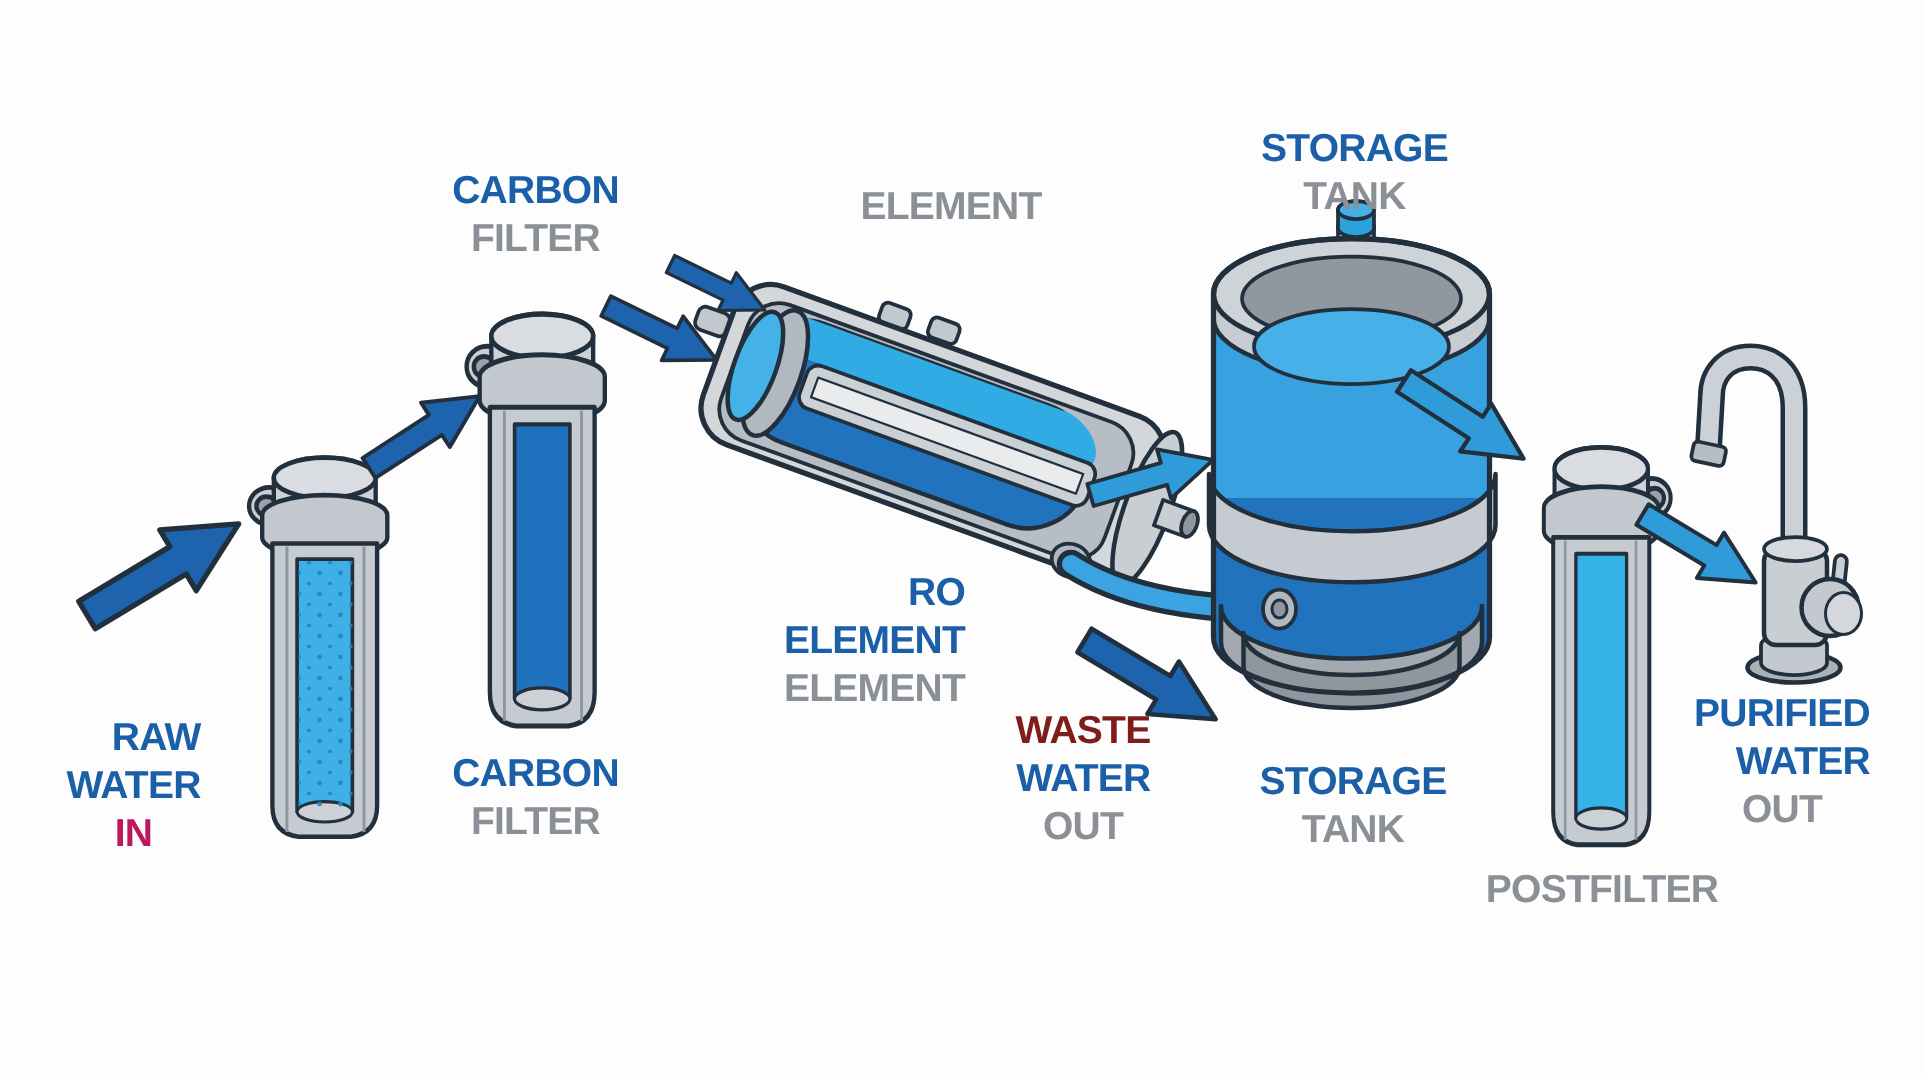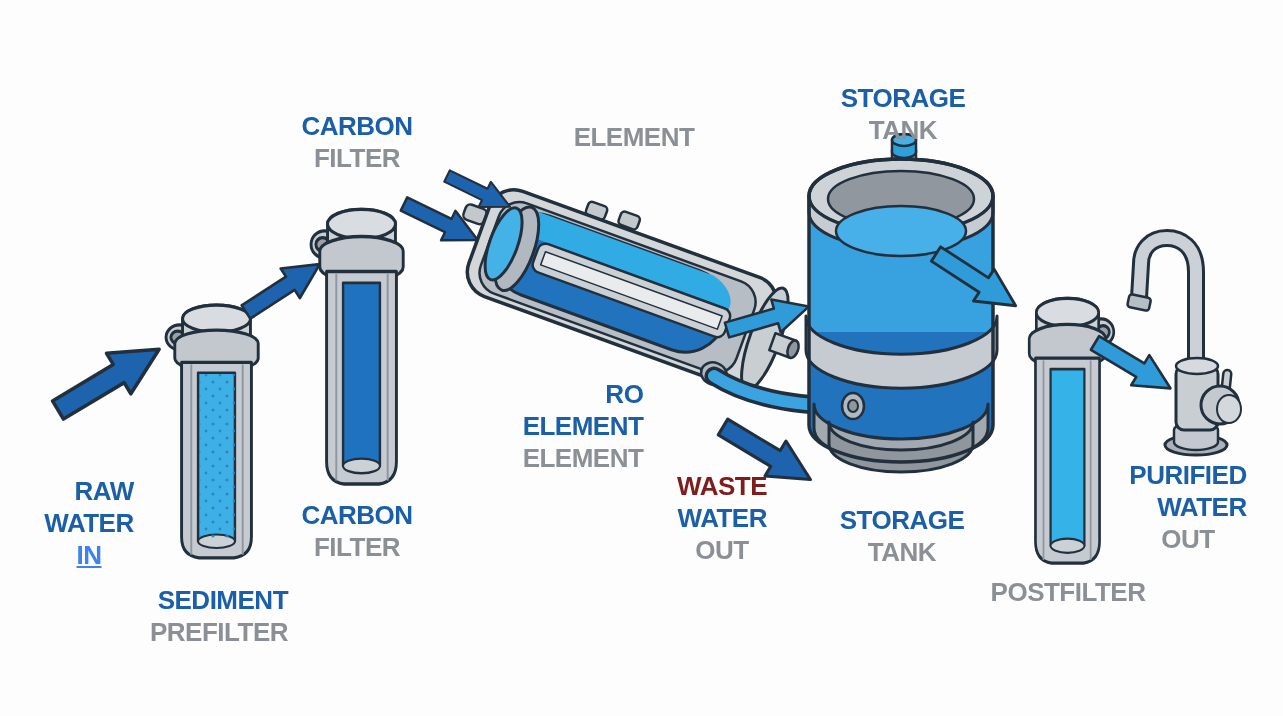--- a/index.html
+++ b/index.html
@@ -117,27 +117,23 @@
     <use href="#arrow-proto" transform="translate(727,330) rotate(-16) scale(0.85)" fill="#2f9cd9"></use>
     <use href="#arrow-proto" transform="translate(723,427) rotate(31) scale(1.02)" fill="#1d63ae"></use>
     <use href="#arrow-proto" transform="translate(936,254) rotate(33) scale(0.95)" fill="#2f9cd9"></use>
     <use href="#arrow-proto" transform="translate(1095,343) rotate(31) scale(0.88)" fill="#2f9cd9"></use>
   </g>
 </svg>
 
   <div class="lbl" style="left:89px;top:427px">
     <div class="ln-blue" style="color: rgb(26, 95, 168); margin-top: 48px;">RAW</div>
     <div class="ln-blue" style="color: rgb(26, 95, 168);">WATER</div>
-    <div class="ln-gray" style="color: #3b82f6; text-decoration: underline;">IN</div>
+    <div class="ln-gray" style="color: #be185d;">IN</div>
   </div>
 
-  <div class="lbl" style="left:219px;top:584px">
-    <div class="ln-blue" style="color: rgb(26, 95, 168);">SEDIMENT</div>
-    <div class="ln-gray" style="color: rgb(138, 144, 150);">PREFILTER</div>
-  </div>
 
   <div class="lbl" style="left:357px;top:110px">
     <div class="ln-blue" style="color: rgb(26, 95, 168);">CARBON</div>
     <div class="ln-gray" style="color: rgb(138, 144, 150);">FILTER</div>
   </div>
 
   <div class="lbl" style="left:357px;top:499px">
     <div class="ln-blue" style="color: rgb(26, 95, 168);">CARBON</div>
     <div class="ln-gray" style="color: rgb(138, 144, 150);">FILTER</div>
   </div>

